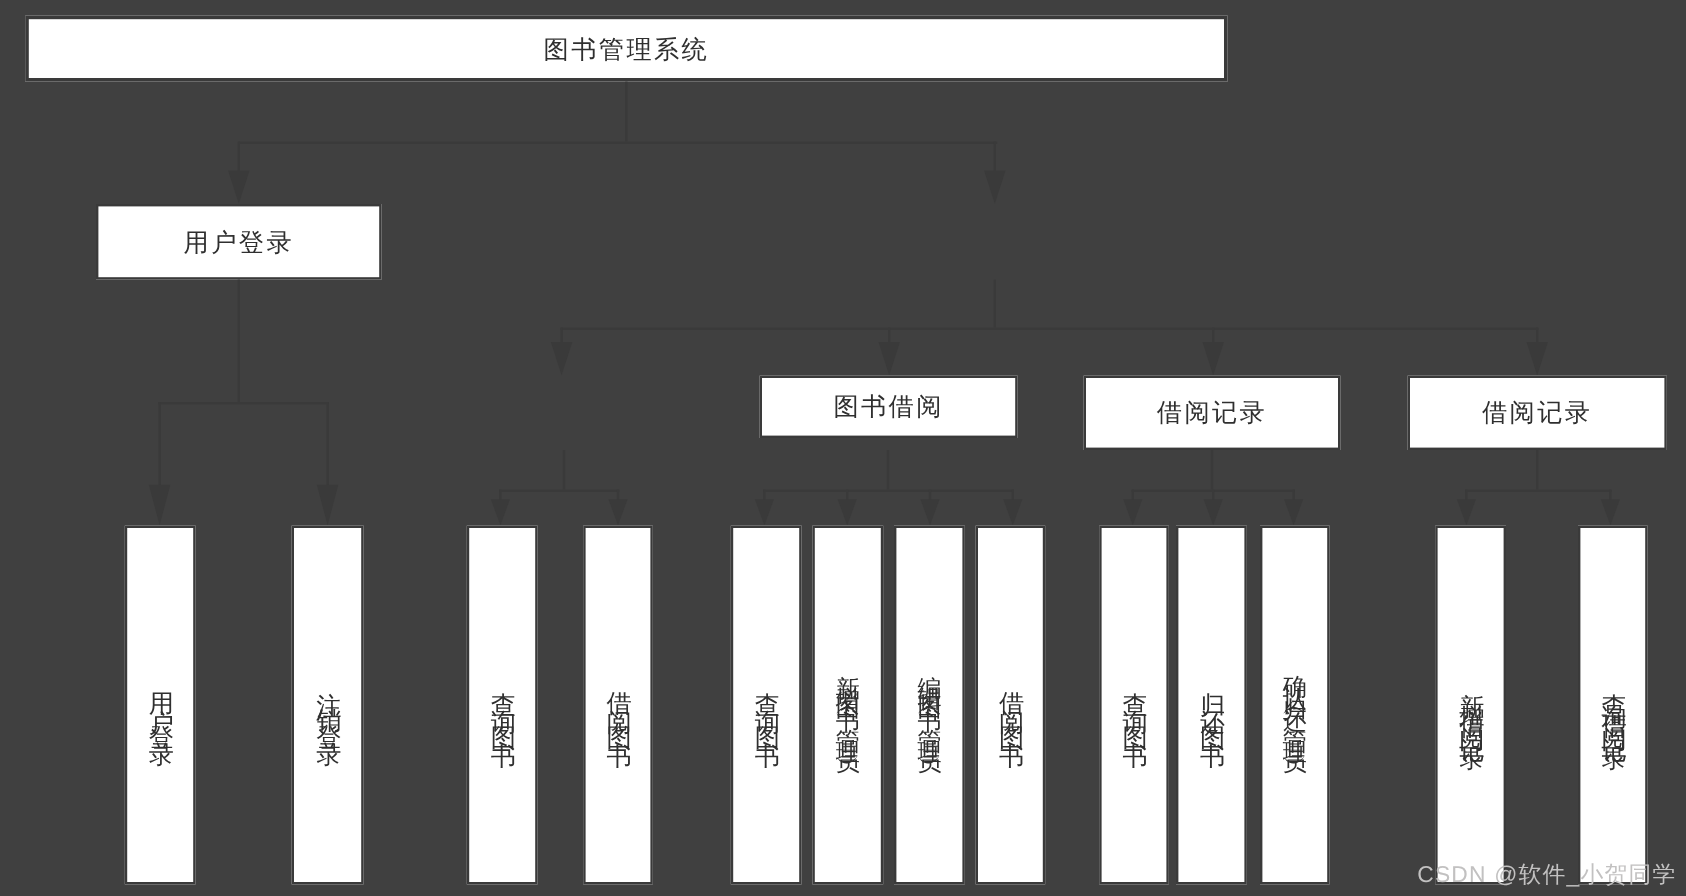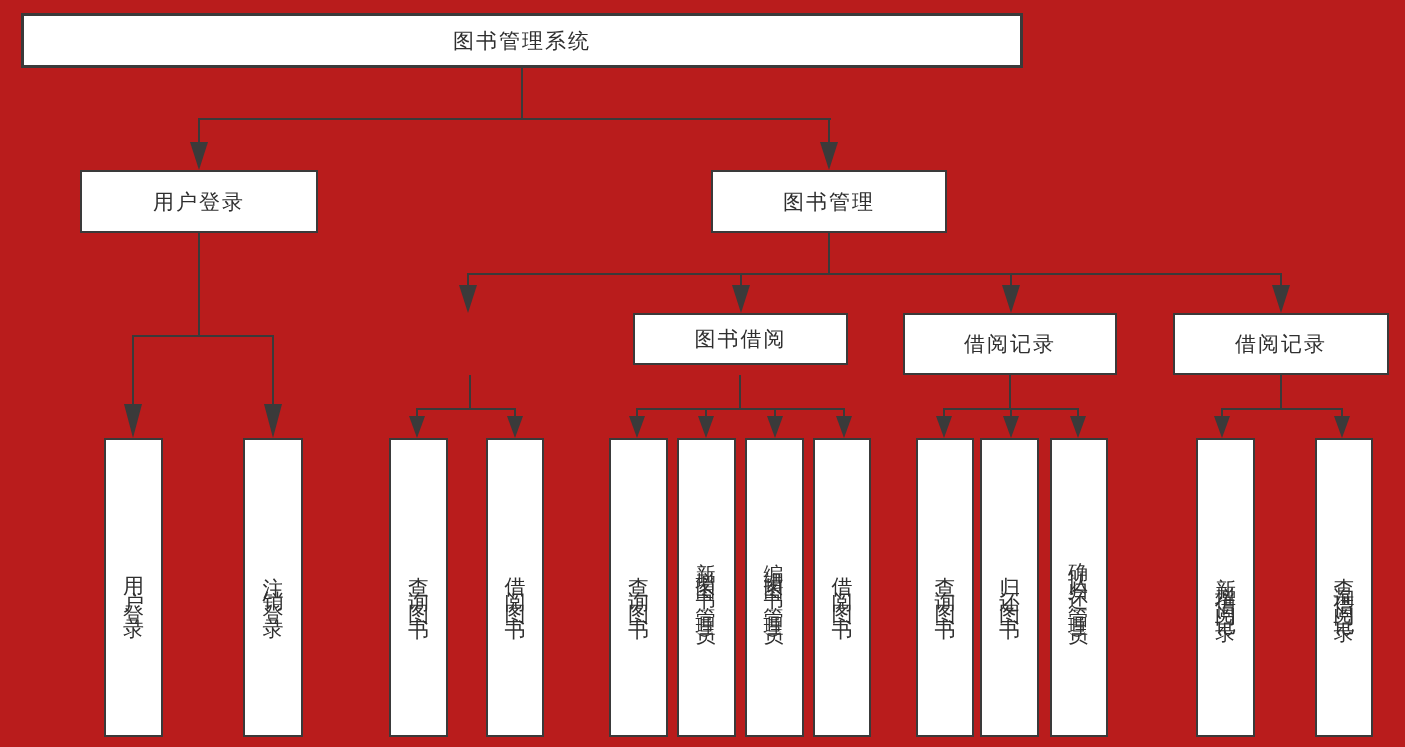--- a/index.html
+++ b/index.html
@@ -1,16 +1,16 @@
 <!DOCTYPE html>
 <html><head>
 <meta charset="utf-8">
 <style>
   html,body{margin:0;padding:0;background:#ffffff;}
-  .canvas{position:relative;width:1405px;height:747px;background:#b91c1c;overflow:hidden;
+  .canvas{position:relative;width:1405px;height:747px;background:#404040;overflow:hidden;
           font-family:"Liberation Sans","DejaVu Sans",sans-serif;}
   .box{position:absolute;box-sizing:border-box;border:2px solid #3a3a3a;background:#ffffff;
        display:flex;align-items:center;justify-content:center;color:#2f2f2f;}
   .hbox{font-size:21px;letter-spacing:2px;}
   .root{border-width:3px;}
   .vbox{writing-mode:vertical-rl;text-orientation:mixed;}
   .vbox4{font-size:21px;letter-spacing:14px;}
   .vbox6{font-size:21px;letter-spacing:9px;}
   .vbox9{font-size:20px;letter-spacing:9px;}
   .vl{position:absolute;width:2px;background:#3a3a3a;}
@@ -30,21 +30,20 @@
   <div class="box hbox root" style="left:21px;top:13px;width:1002px;height:55px;">图书管理系统</div>
 
   <div class="vl" style="left:521px;top:68px;height:50px;"></div>
   <div class="hl" style="left:199px;top:118px;width:632px;"></div>
   <div class="vl" style="left:198px;top:118px;height:25px;"></div>
   <div class="tri" style="left:190px;top:142px;"></div>
   <div class="vl" style="left:828px;top:118px;height:25px;"></div>
   <div class="tri" style="left:820px;top:142px;"></div>
 
   <div class="box hbox" style="left:80px;top:170px;width:238px;height:63px;">用户登录</div>
-  <div class="box hbox" style="left:711px;top:170px;width:236px;height:63px;">图书管理</div>
 
   <div class="vl" style="left:198px;top:233px;height:102px;"></div>
   <div class="hl" style="left:132px;top:335px;width:142px;"></div>
   <div class="vl" style="left:132px;top:335px;height:70px;"></div>
   <div class="tri tri34" style="left:124px;top:404px;"></div>
   <div class="vl" style="left:272px;top:335px;height:70px;"></div>
   <div class="tri tri34" style="left:264px;top:404px;"></div>
 
   <div class="vl" style="left:828px;top:233px;height:40px;"></div>
   <div class="hl" style="left:467px;top:273px;width:815px;"></div>
@@ -106,14 +105,15 @@
   <div class="box vbox vbox9" style="left:745px;top:438px;width:59px;height:299px;">编辑图书（管理员）</div>
   <div class="box vbox vbox4" style="left:813px;top:438px;width:58px;height:299px;">借阅图书</div>
 
   <div class="box vbox vbox4" style="left:916px;top:438px;width:58px;height:299px;">查询图书</div>
   <div class="box vbox vbox4" style="left:980px;top:438px;width:59px;height:299px;">归还图书</div>
   <div class="box vbox vbox9" style="left:1050px;top:438px;width:58px;height:299px;">确认归还（管理员）</div>
 
   <div class="box vbox vbox6" style="left:1196px;top:438px;width:59px;height:299px;">新增借阅记录</div>
   <div class="box vbox vbox6" style="left:1315px;top:438px;width:58px;height:299px;">查询借阅记录</div>
 
+  <div class="watermark">CSDN @软件_小贺同学</div>
 
 </div>
 
 </body></html>

